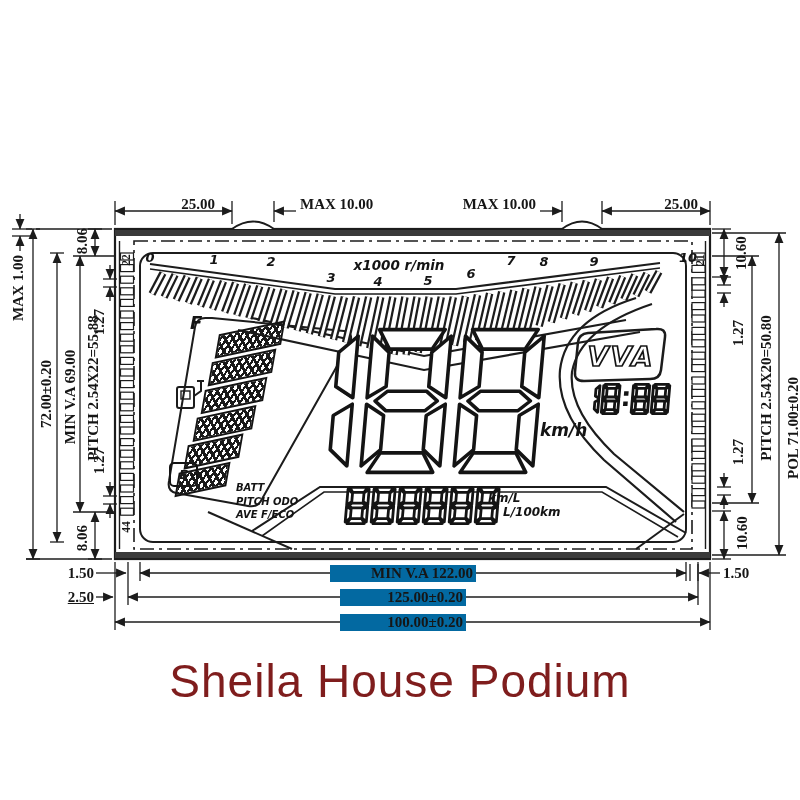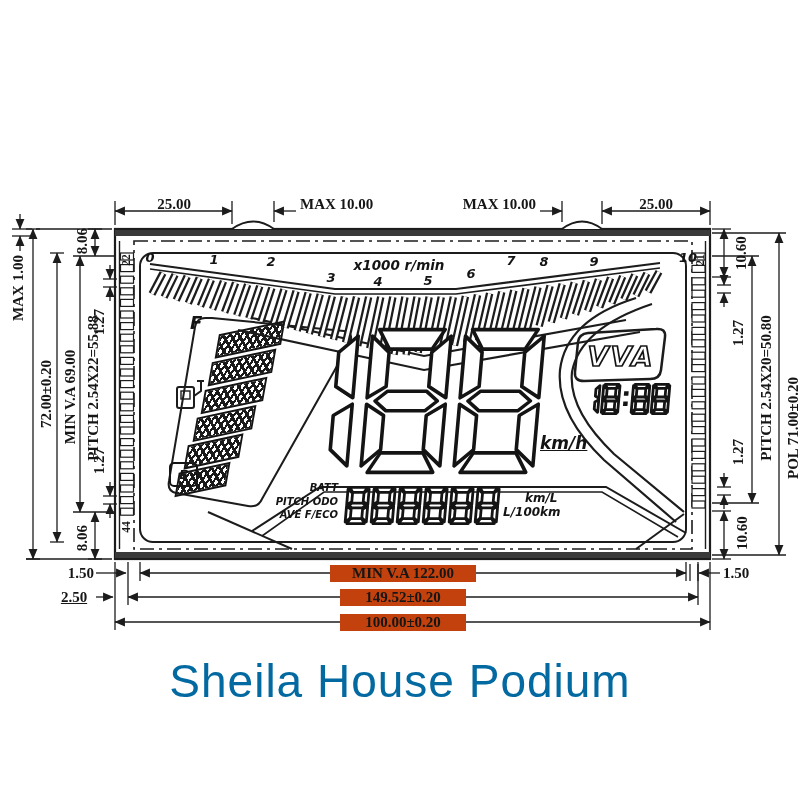--- a/index.html
+++ b/index.html
@@ -1,36 +1,36 @@
 <!DOCTYPE html>
 <html><head>
 <meta charset="utf-8">
 <style>
   html,body{margin:0;padding:0;background:#ffffff;}
   .canvas{position:relative;width:800px;height:800px;background:#fff;overflow:hidden;
           font-family:"Liberation Serif",serif;color:#161616;}
   svg{position:absolute;left:0;top:0;}
   .lbl{position:absolute;font-weight:700;font-size:15px;white-space:nowrap;color:#161616;}
-  .ctr{text-align:center;}
+  .ctr{text-align:right;}
   .vlab{position:absolute;font-weight:700;font-size:15px;white-space:nowrap;color:#161616;
         transform:translate(-50%,-50%) rotate(-90deg);}
   .pinlab{font-size:11.5px;}
-  .wbg{background:#c2410c;padding:0 3px;}
+  .wbg{background:#0369a1;padding:0 3px;}
   .lcdtxt{position:absolute;font-family:"DejaVu Sans",sans-serif;font-weight:700;
           font-style:italic;color:#141414;white-space:nowrap;}
   .tachnum{transform:translate(-50%,-50%);font-size:13px;}
   .seg{position:absolute;transform:skewX(-5deg);}
   .ebox{position:absolute;left:169px;top:462px;width:25px;height:21px;border:2.5px solid #141414;
         border-radius:5px;display:flex;align-items:center;justify-content:center;}
   .fuelseg{position:absolute;border:2px solid #141414;
      background:
        repeating-linear-gradient(55deg,#1a1a1a 0 2.5px,transparent 2.5px 6px),
        repeating-linear-gradient(-55deg,#1a1a1a 0 2.5px,transparent 2.5px 6px);
      transform:rotate(-12deg) skewX(-22deg);}
-  .infolabels{position:absolute;left:236px;top:481px;width:102px;text-align:right;
+  .infolabels{position:absolute;left:236px;top:481px;width:102px;
       font-family:"DejaVu Sans",sans-serif;font-weight:700;font-style:italic;
       font-size:10px;line-height:13.5px;color:#141414;}
   .footer{position:absolute;left:0;top:654px;width:800px;text-align:center;
       font-family:"Liberation Sans",sans-serif;font-weight:400;font-size:46px;
       letter-spacing:1px;}
 </style>
 </head>
 <body>
 
 <div class="canvas">
@@ -319,24 +319,24 @@
 
   <span class="vlab" style="left:741px;top:253px;">10.60</span>
   <span class="vlab" style="left:738px;top:333px;">1.27</span>
   <span class="vlab" style="left:766px;top:388px;">PITCH 2.54X20=50.80</span>
   <span class="vlab" style="left:793px;top:428px;">POL 71.00±0.20</span>
   <span class="vlab" style="left:738px;top:452px;">1.27</span>
   <span class="vlab" style="left:742px;top:533px;">10.60</span>
   <span class="lbl" style="left:723px;top:565px;">1.50</span>
 
   <span class="lbl ctr wbg" style="left:330px;top:565px;width:140px;">MIN V.A 122.00</span>
-  <span class="lbl ctr wbg" style="left:340px;top:589px;width:120px;">149.52±0.20</span>
+  <span class="lbl ctr wbg" style="left:340px;top:589px;width:120px;">125.00±0.20</span>
   <span class="lbl ctr wbg" style="left:340px;top:614px;width:120px;">100.00±0.20</span>
   <span class="lbl" style="left:54px;top:565px;width:40px;text-align:right;">1.50</span>
-  <span class="lbl" style="left:54px;top:589px;width:40px;text-align:center;text-decoration:underline;">2.50</span>
+  <span class="lbl" style="left:54px;top:589px;width:40px;text-align:right;text-decoration:underline;">2.50</span>
 
   <span class="vlab pinlab" style="left:126px;top:260px;">22</span>
   <span class="vlab pinlab" style="left:126px;top:527px;">44</span>
   <span class="vlab pinlab" style="left:700px;top:260px;">21</span>
 
   <span class="lcdtxt tachnum" style="left:150px;top:257px;">0</span>
   <span class="lcdtxt tachnum" style="left:214px;top:259px;">1</span>
   <span class="lcdtxt tachnum" style="left:271px;top:261px;">2</span>
   <span class="lcdtxt tachnum" style="left:331px;top:277px;">3</span>
   <span class="lcdtxt tachnum" style="left:378px;top:281px;">4</span>
@@ -475,24 +475,24 @@
             <polygon points="98,10 98,86 76,72 76,30" vector-effect="non-scaling-stroke"></polygon>
             <polygon points="98,94 98,170 76,150 76,108" vector-effect="non-scaling-stroke"></polygon>
             <polygon points="10,178 90,178 76,154 24,154" vector-effect="non-scaling-stroke"></polygon>
             <polygon points="2,94 24,108 24,150 2,170" vector-effect="non-scaling-stroke"></polygon>
             <polygon points="2,10 24,30 24,72 2,86" vector-effect="non-scaling-stroke"></polygon>
             <polygon points="12,90 26,78 74,78 88,90 74,102 26,102" vector-effect="non-scaling-stroke"></polygon>
           </g>
         </g>
       </svg></div>
 
-  <span class="lcdtxt" style="left:540px;top:433px;font-size:17px;text-decoration:underline;">km/h</span>
+  <span class="lcdtxt" style="left:540px;top:420px;font-size:17px;">km/h</span>
 
   <div class="infolabels">
     <div>BATT</div>
     <div>PITCH ODO</div>
     <div>AVE F/ECO</div>
   </div>
-  <span class="lcdtxt" style="left:525px;top:491px;font-size:12px;">km/L</span>
+  <span class="lcdtxt" style="left:488px;top:491px;font-size:12px;">km/L</span>
   <span class="lcdtxt" style="left:503px;top:505px;font-size:12px;">L/100km</span>
 
-  <div class="footer" style="color: #0369a1;">Sheila House Podium</div>
+  <div class="footer" style="color: #7f1d1d;">Sheila House Podium</div>
 </div>
 
 </body></html>

